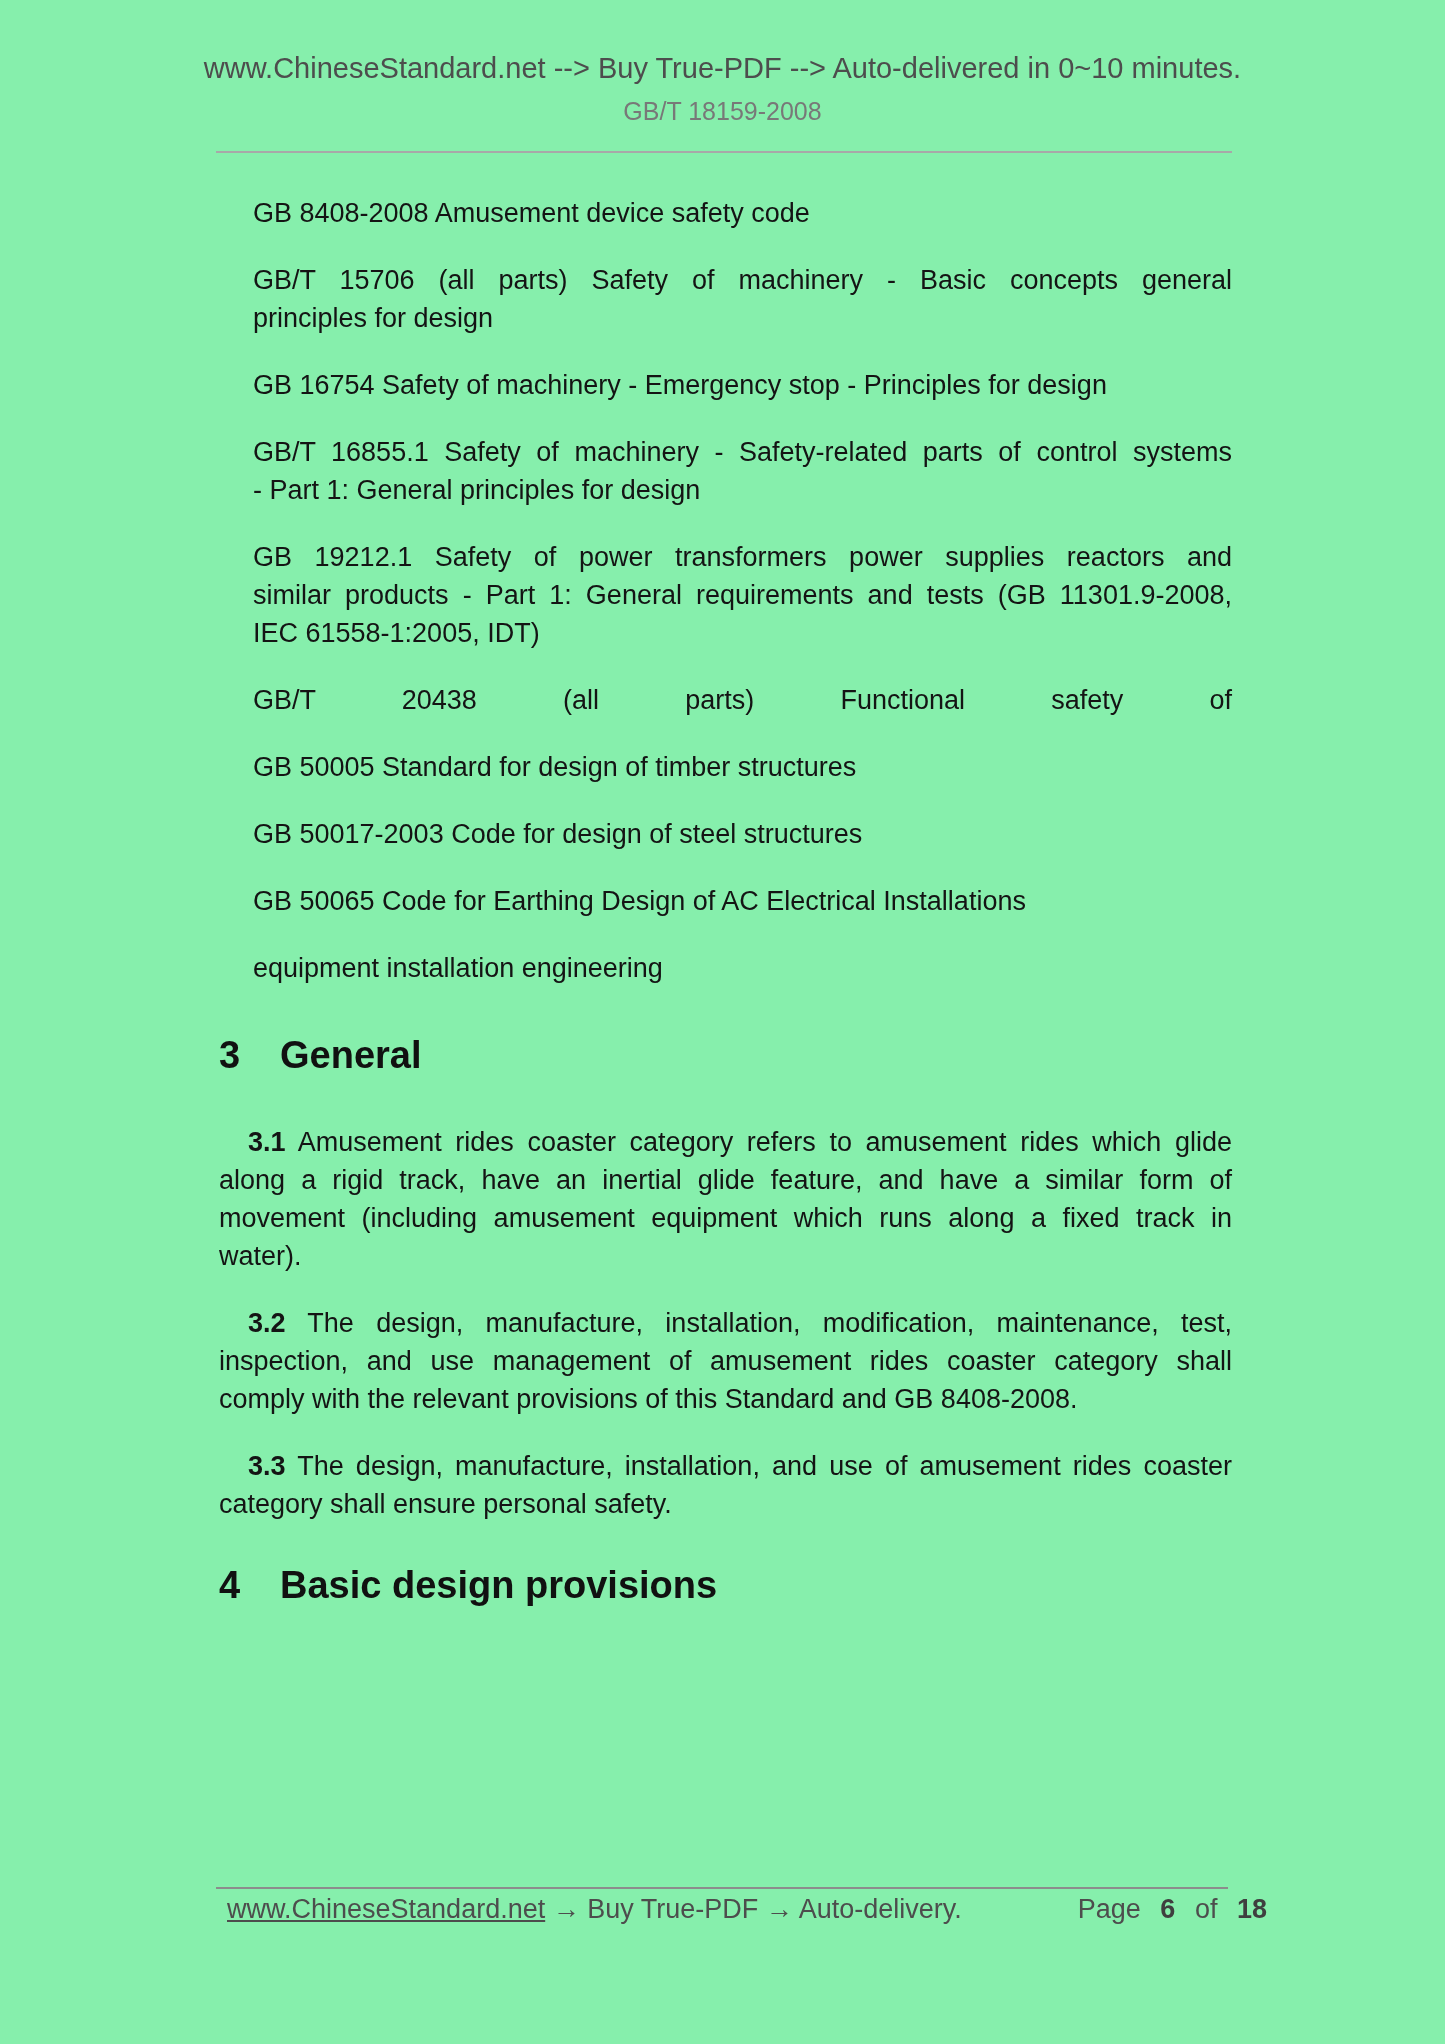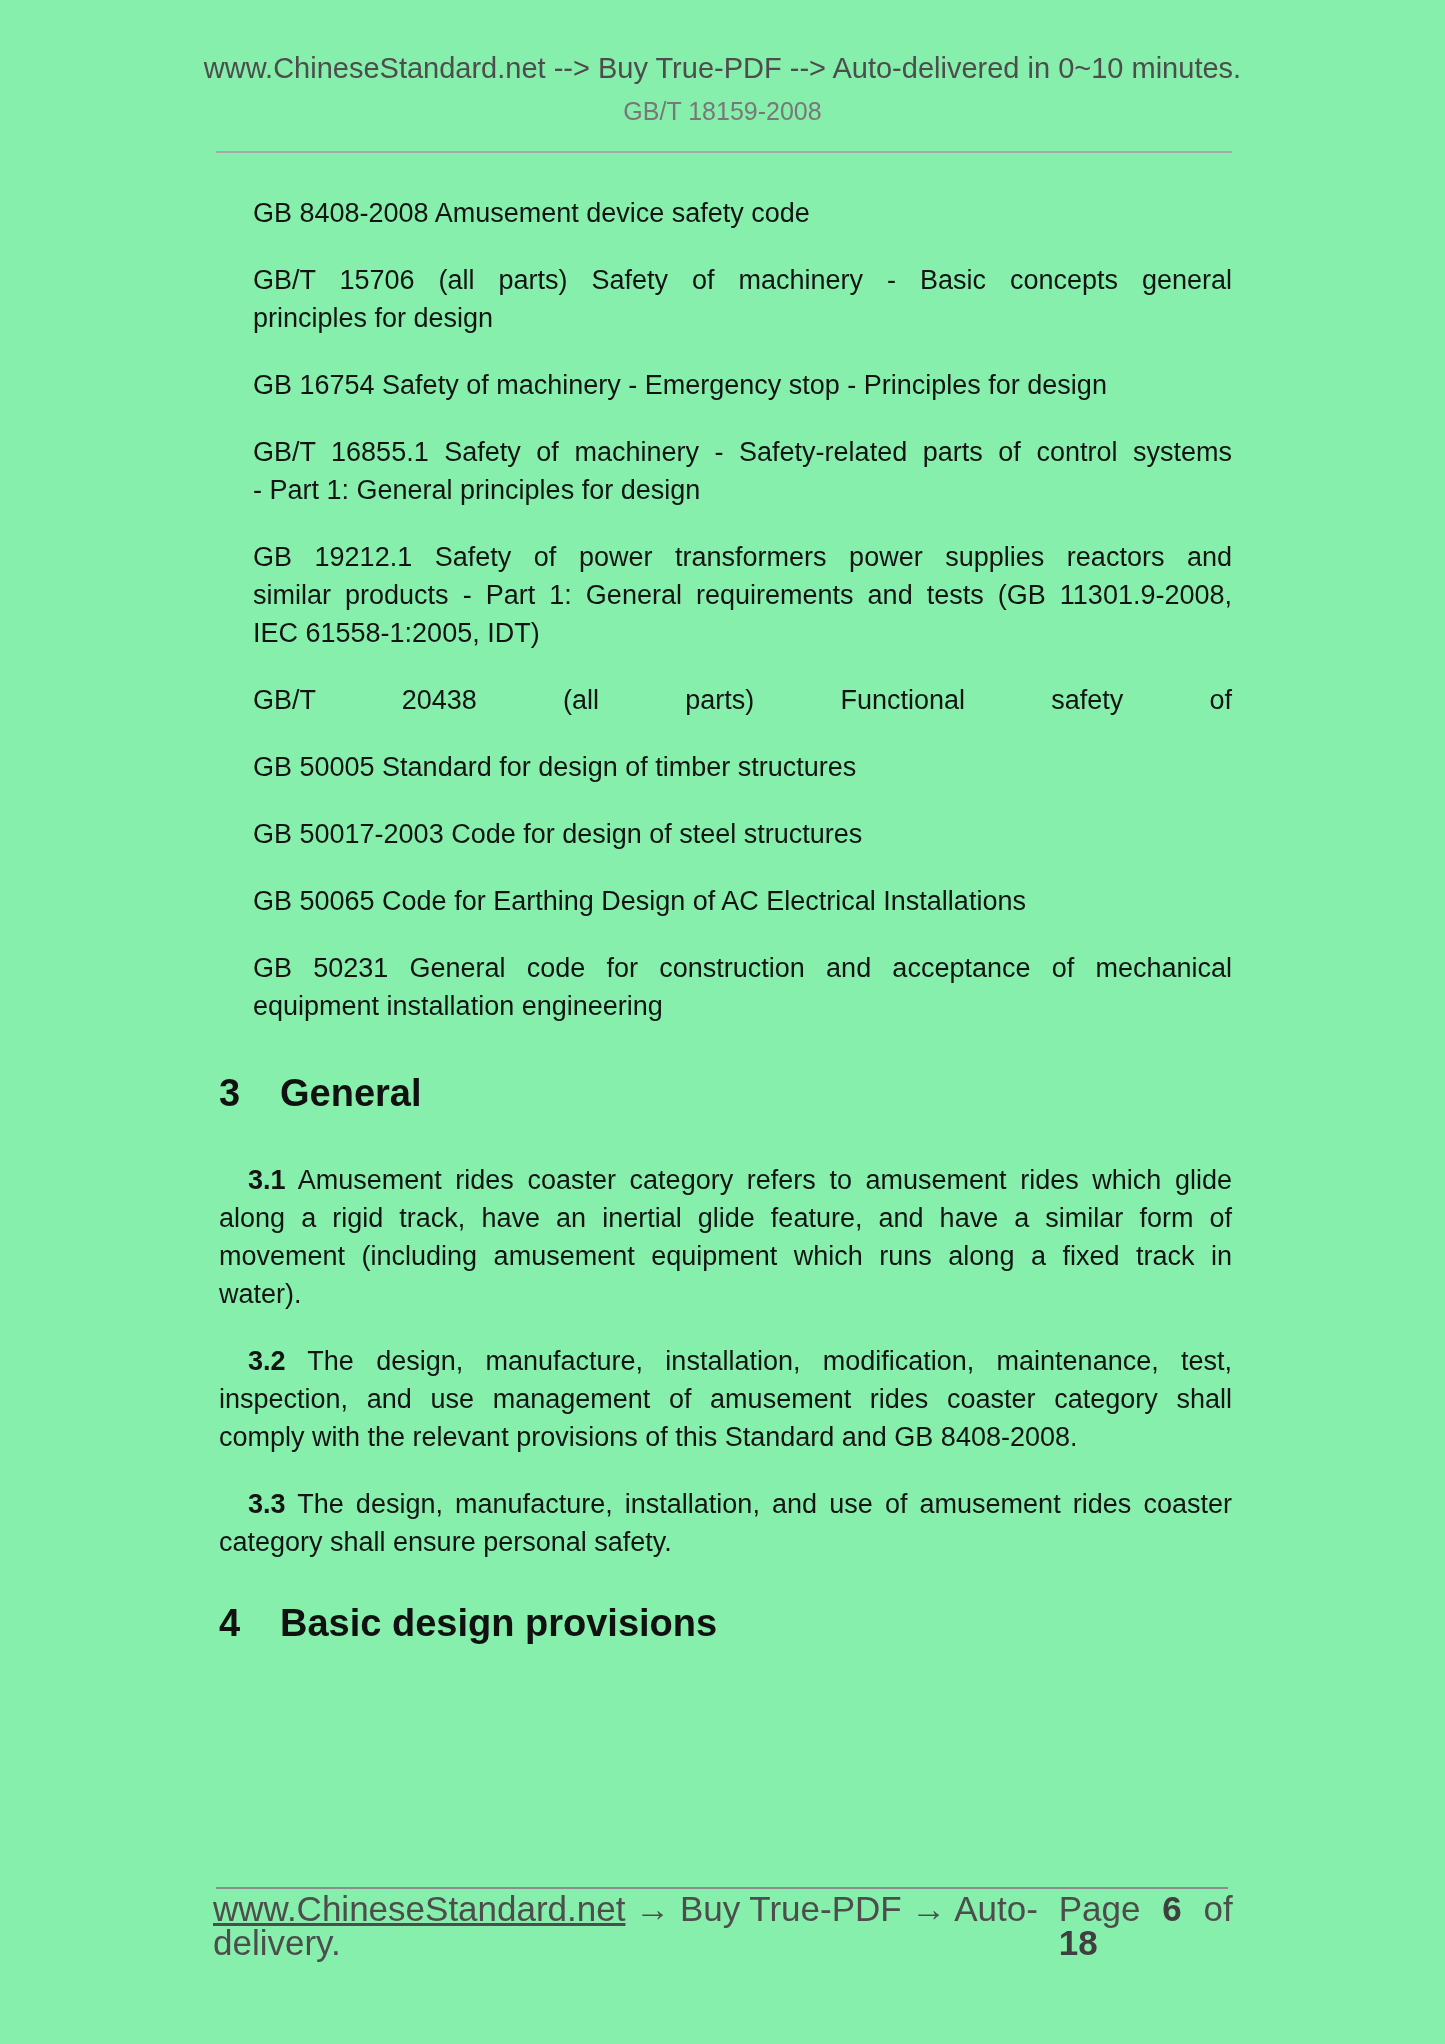--- a/index.html
+++ b/index.html
@@ -35,22 +35,22 @@
   .heading{display:flex;font-weight:bold;font-size:38px;line-height:48px;color:#111;}
   .heading .hnum{width:61px;flex:0 0 61px;}
   #h3{margin-top:44px;}
   .clauses{margin-top:44px;}
   .clause + .clause{margin-top:29px;}
   .cnum{font-weight:bold;margin-left:29px;}
   #h4{margin-top:38px;}
 
   .frule{position:absolute;top:1887px;left:216px;width:1012px;height:2px;background:#8c8c8c;}
   .footer{
-    position:absolute;top:1892px;left:213px;right:178px;
-    font-size:35px;line-height:34px;color:#4d4d4d;
+    position:absolute;top:1892px;left:227px;right:178px;
+    font-size:27px;line-height:34px;color:#4d4d4d;
     display:flex;justify-content:space-between;align-items:baseline;
   }
   .site{text-decoration:underline;}
   .pgind{word-spacing:12px;}
   .pgind b{color:#3f3f3f;}
 </style>
 </head>
 <body>
 
 <div class="page">
@@ -87,21 +87,20 @@
         <div class="ref-item">
           <div class="line last">GB 50005 Standard for design of timber structures</div>
         </div>
         <div class="ref-item">
           <div class="line last">GB 50017-2003 Code for design of steel structures</div>
         </div>
         <div class="ref-item">
           <div class="line last">GB 50065 Code for Earthing Design of AC Electrical Installations</div>
         </div>
         <div class="ref-item">
-          <div class="line just">GB 50231 General code for construction and acceptance of mechanical</div>
           <div class="line last">equipment installation engineering</div>
         </div>
       </div>
 
     <div class="heading" id="h3">
       <span class="hnum">3</span>
       <span>General</span>
     </div>
 
     <div class="clauses">

